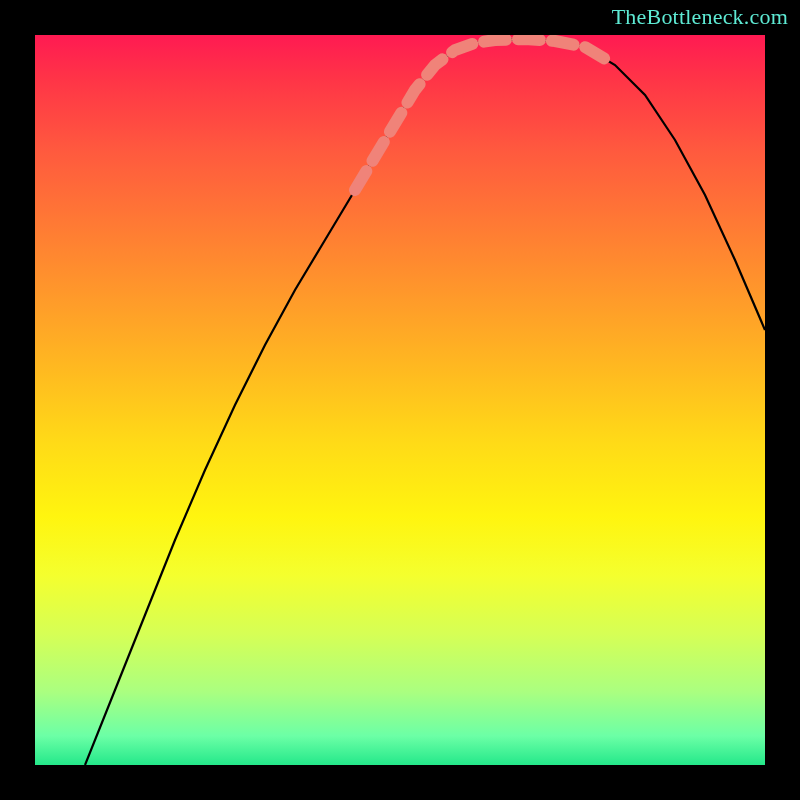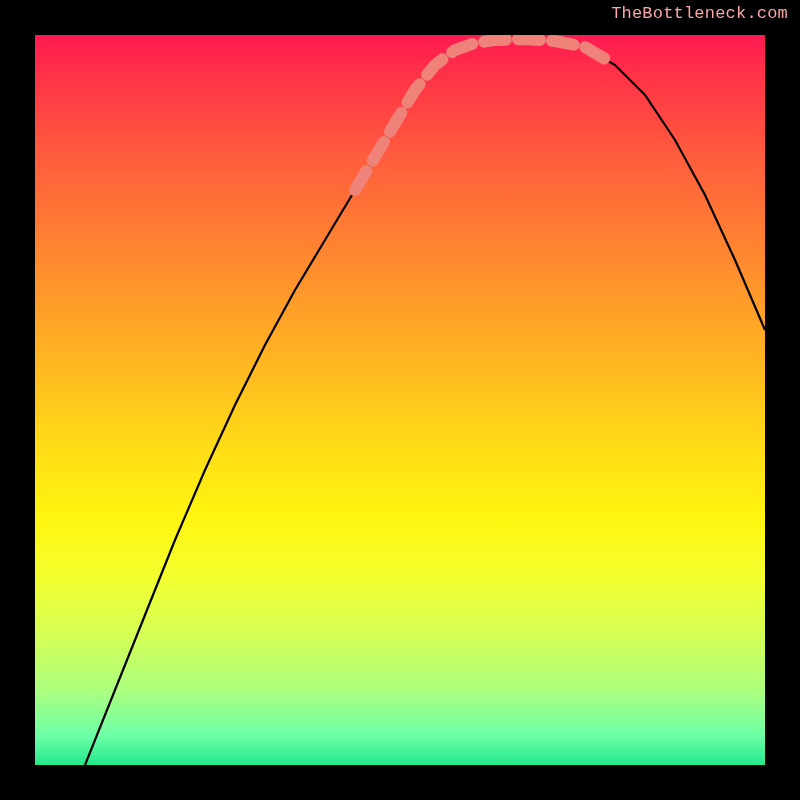--- a/index.html
+++ b/index.html
@@ -47,23 +47,23 @@
     );
   }
   .curve {
     position: absolute;
     inset: 0;
   }
   .watermark {
     position: absolute;
     top: 4px;
     right: 12px;
-    font-family: Liberation Mono, monospace;
-    font-size: 17px;
-    color: #fca5a5;
+    font-family: Liberation Serif, serif;
+    font-size: 22px;
+    color: #5eead4;
     font-weight: 500;
     letter-spacing: 0.2px;
   }
 </style>
 </head>
 <body>
 
 <div class="frame">
 
   <div class="watermark">TheBottleneck.com</div>

